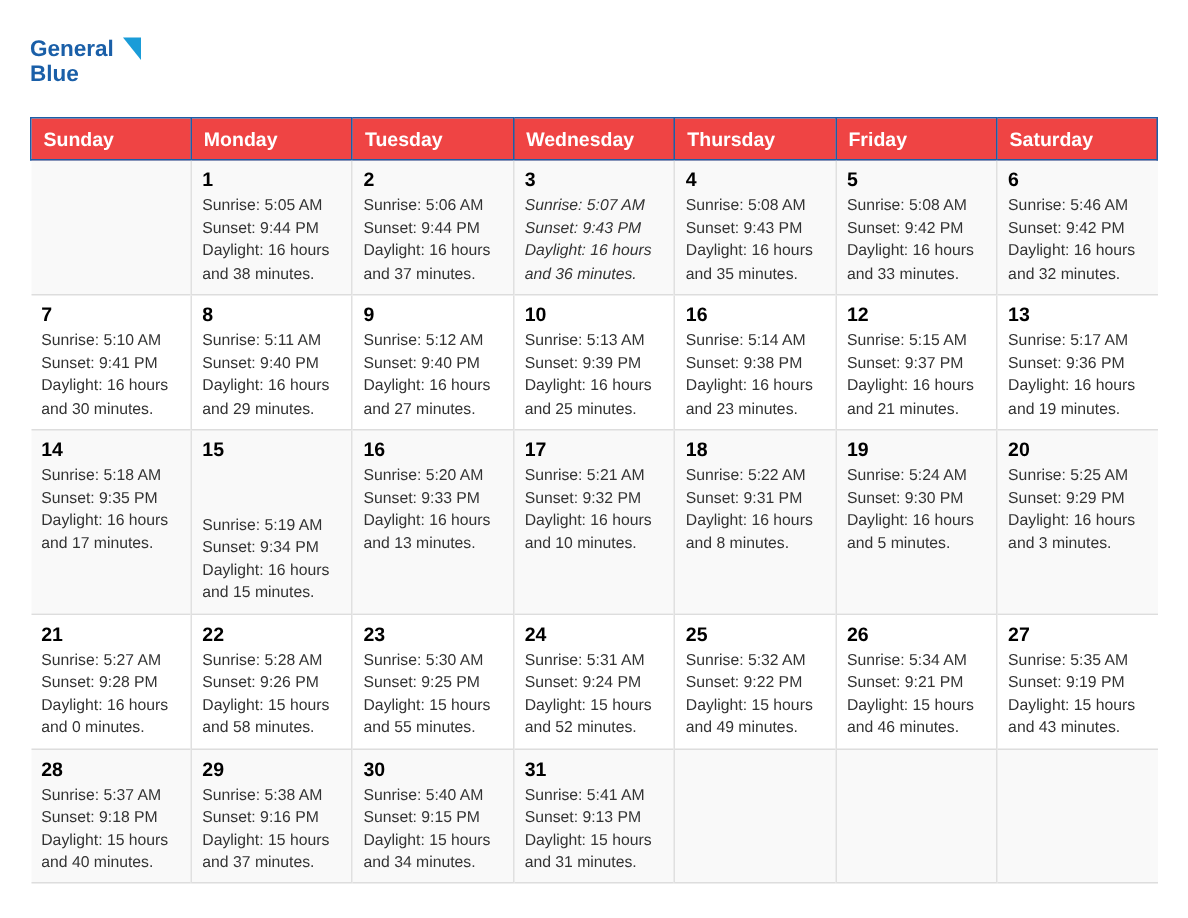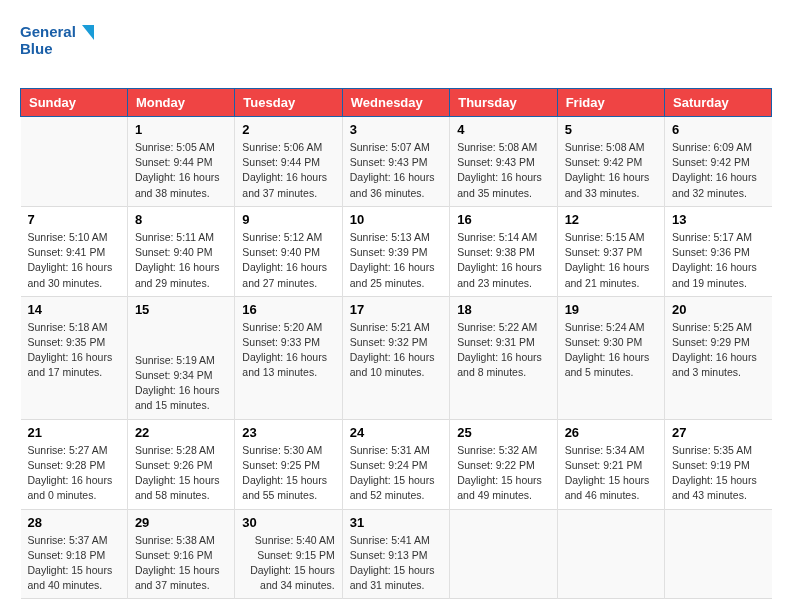--- a/index.html
+++ b/index.html
@@ -7,21 +7,21 @@
       font-family: Arial, sans-serif;
       background: #fff;
       width: 792px;
       min-height: 612px;
       padding: 20px;
     }
     .header-section {
       display: flex;
       justify-content: space-between;
       align-items: center;
-      margin-bottom: 26px;
+      margin-bottom: 16px;
     }
     .logo {
       display: flex;
       align-items: center;
       gap: 4px;
     }
     .title-block {
       text-align: right;
     }
     .main-title {
@@ -117,42 +117,42 @@
         </td>
         <td>
           <span class="day-num">2</span>
           <div class="day-info" style="white-space: pre-line;">Sunrise: 5:06 AM
 Sunset: 9:44 PM
 Daylight: 16 hours
 and 37 minutes.</div>
         </td>
         <td>
           <span class="day-num">3</span>
-          <div class="day-info" style="white-space: pre-line;">Sunrise: 5:07 AM
+          <div class="day-info" style="white-space: pre-line; font-style: italic;">Sunrise: 5:07 AM
 Sunset: 9:43 PM
 Daylight: 16 hours
 and 36 minutes.</div>
         </td>
         <td>
           <span class="day-num">4</span>
           <div class="day-info" style="white-space: pre-line;">Sunrise: 5:08 AM
 Sunset: 9:43 PM
 Daylight: 16 hours
 and 35 minutes.</div>
         </td>
         <td>
           <span class="day-num">5</span>
           <div class="day-info" style="white-space: pre-line;">Sunrise: 5:08 AM
 Sunset: 9:42 PM
 Daylight: 16 hours
 and 33 minutes.</div>
         </td>
         <td>
           <span class="day-num">6</span>
-          <div class="day-info" style="white-space: pre-line;">Sunrise: 6:09 AM
+          <div class="day-info" style="white-space: pre-line;">Sunrise: 5:46 AM
 Sunset: 9:42 PM
 Daylight: 16 hours
 and 32 minutes.</div>
         </td>
       </tr>
       <tr>
         <td>
           <span class="day-num">7</span>
           <div class="day-info" style="white-space: pre-line;">Sunrise: 5:10 AM
 Sunset: 9:41 PM
@@ -314,21 +314,21 @@
         </td>
         <td>
           <span class="day-num">29</span>
           <div class="day-info" style="white-space: pre-line;">Sunrise: 5:38 AM
 Sunset: 9:16 PM
 Daylight: 15 hours
 and 37 minutes.</div>
         </td>
         <td>
           <span class="day-num">30</span>
-          <div class="day-info" style="white-space: pre-line; text-align: right;">Sunrise: 5:40 AM
+          <div class="day-info" style="white-space: pre-line;">Sunrise: 5:40 AM
 Sunset: 9:15 PM
 Daylight: 15 hours
 and 34 minutes.</div>
         </td>
         <td>
           <span class="day-num">31</span>
           <div class="day-info" style="white-space: pre-line;">Sunrise: 5:41 AM
 Sunset: 9:13 PM
 Daylight: 15 hours
 and 31 minutes.</div>

